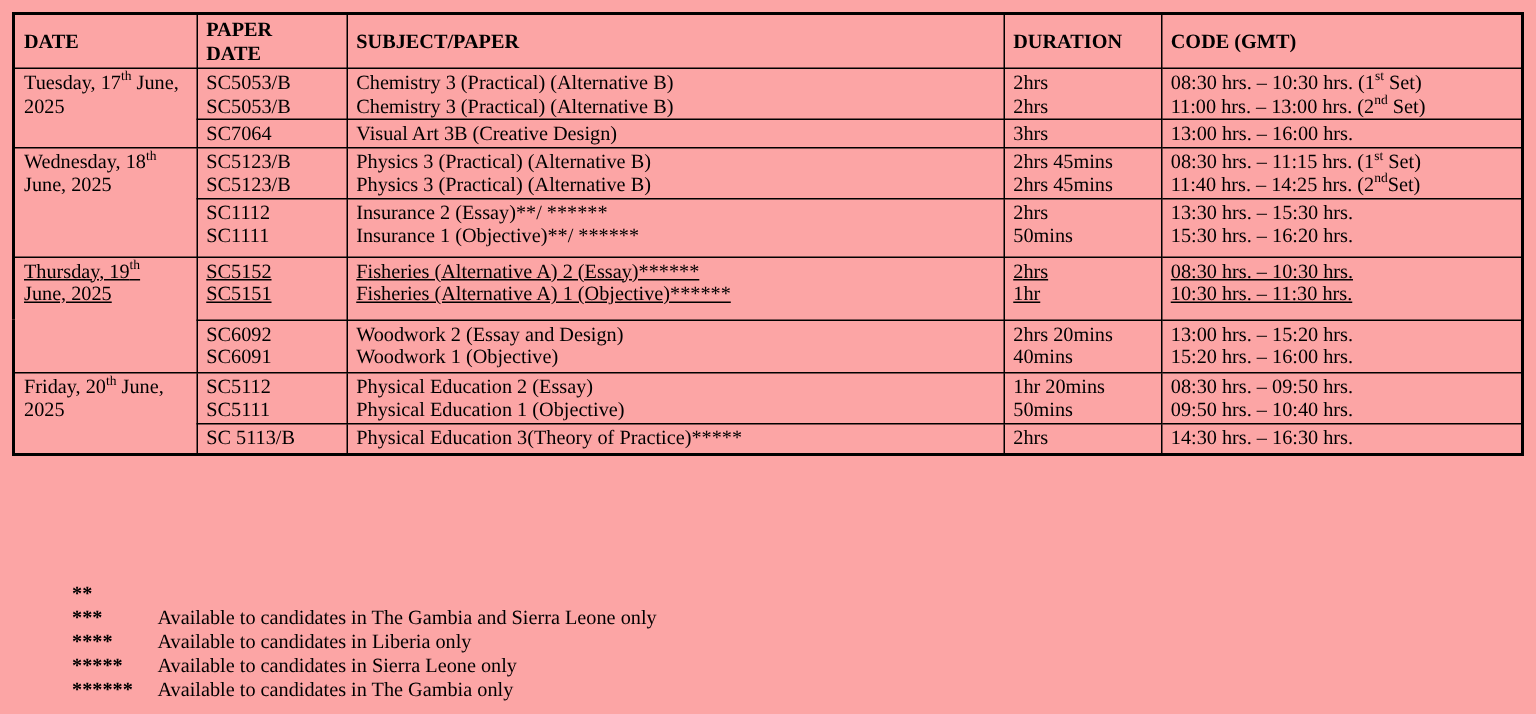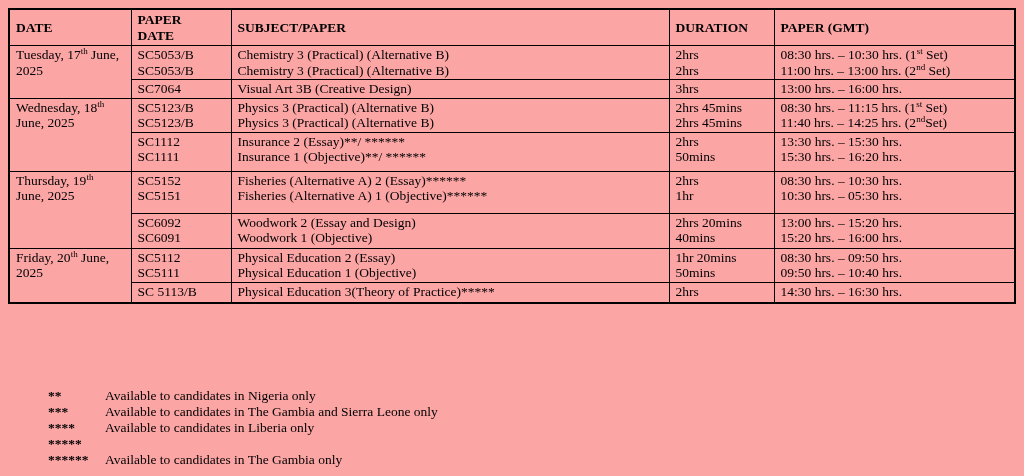--- a/index.html
+++ b/index.html
@@ -30,21 +30,21 @@
   }
   .tt thead th {
     font-weight: bold;
     vertical-align: middle;
     padding: 2px 6px;
     height: 30px;
   }
   tr.rh34 > td { height: 34px; margin-left: 38px; }
   tr.rh16 > td { height: 16px; }
   tr.rh39 > td { height: 39px; margin-left: 27px; }
-  tr.rh42 > td { height: 42px; }
+  tr.rh42 > td { height: 42px; text-decoration: underline; }
   tr.rh35 > td { height: 35px; }
   tr.rh21 > td { height: 21px; }
   .line { white-space: nowrap; }
   sup {
     font-size: 9px;
     line-height: 0;
     vertical-align: super;
   }
 
   .footnotes {
@@ -78,21 +78,21 @@
             <div>PAPER</div>
             <div>DATE</div>
           </th>
         <th>
             <div>SUBJECT/PAPER</div>
           </th>
         <th>
             <div>DURATION</div>
           </th>
         <th>
-            <div>PAPER (GMT)</div>
+            <div>CODE (GMT)</div>
           </th>
       </tr>
     </thead>
     <tbody>
 
       <tr class="rh34">
         <td rowspan="2">
           <div class="line"><span>Tuesday, 17</span><sup>th</sup><span> June,</span></div>
           <div class="line">2025</div>
         </td>
@@ -181,21 +181,21 @@
         <td>
           <div class="line">Fisheries (Alternative A) 2 (Essay)******</div>
           <div class="line">Fisheries (Alternative A) 1 (Objective)******</div>
         </td>
         <td>
           <div class="line">2hrs</div>
           <div class="line">1hr</div>
         </td>
         <td>
           <div class="line"><span>08:30 hrs. – 10:30 hrs.</span></div>
-          <div class="line"><span>10:30 hrs. – 05:30 hrs.</span></div>
+          <div class="line"><span>10:30 hrs. – 11:30 hrs.</span></div>
         </td>
       </tr>
       <tr class="rh35">
         <td>
           <div class="line">SC6092</div>
           <div class="line">SC6091</div>
         </td>
         <td>
           <div class="line">Woodwork 2 (Essay and Design)</div>
           <div class="line">Woodwork 1 (Objective)</div>
@@ -246,32 +246,32 @@
             <div class="line"><span>14:30 hrs. – 16:30 hrs.</span></div>
           </td>
       </tr>
 
     </tbody>
   </table>
 
   <div class="footnotes">
     <div class="fn">
       <span class="stars">**</span>
-      <span class="text">Available to candidates in Nigeria only</span>
     </div>
     <div class="fn">
       <span class="stars">***</span>
       <span class="text">Available to candidates in The Gambia and Sierra Leone only</span>
     </div>
     <div class="fn">
       <span class="stars">****</span>
       <span class="text">Available to candidates in Liberia only</span>
     </div>
     <div class="fn">
       <span class="stars">*****</span>
+      <span class="text">Available to candidates in Sierra Leone only</span>
     </div>
     <div class="fn">
       <span class="stars">******</span>
       <span class="text">Available to candidates in The Gambia only</span>
     </div>
   </div>
 
 </div>
 
 </body></html>

